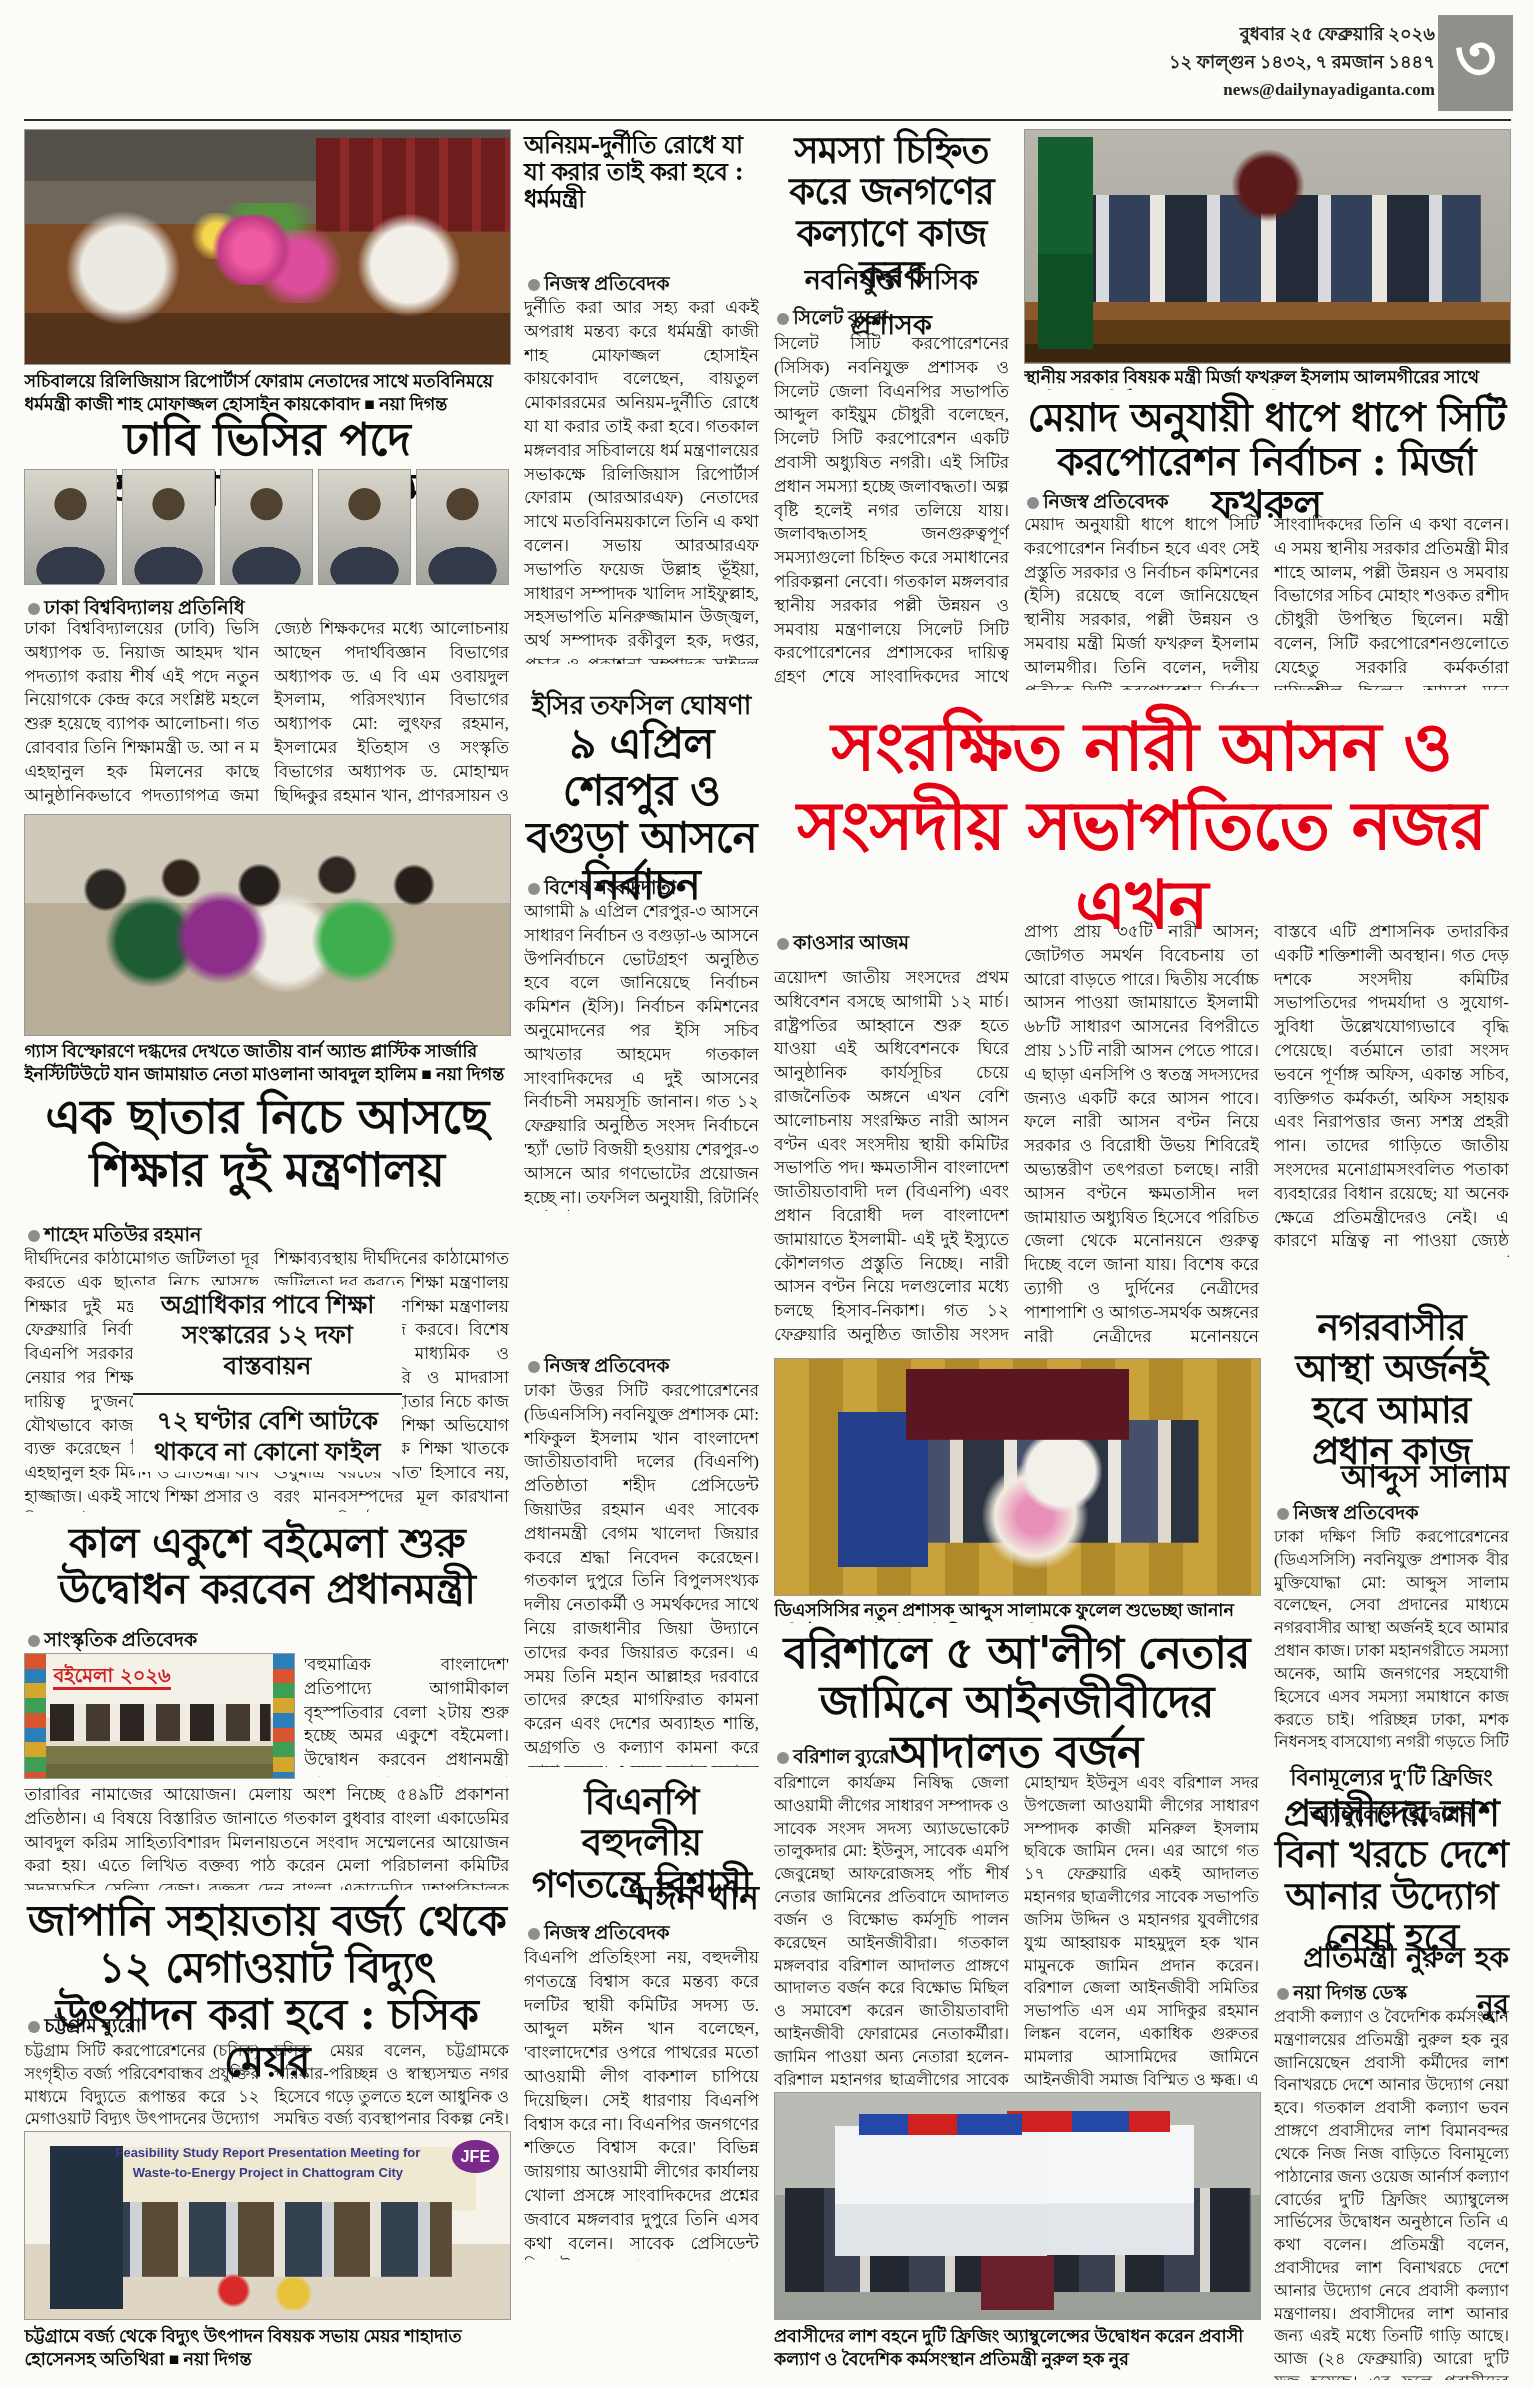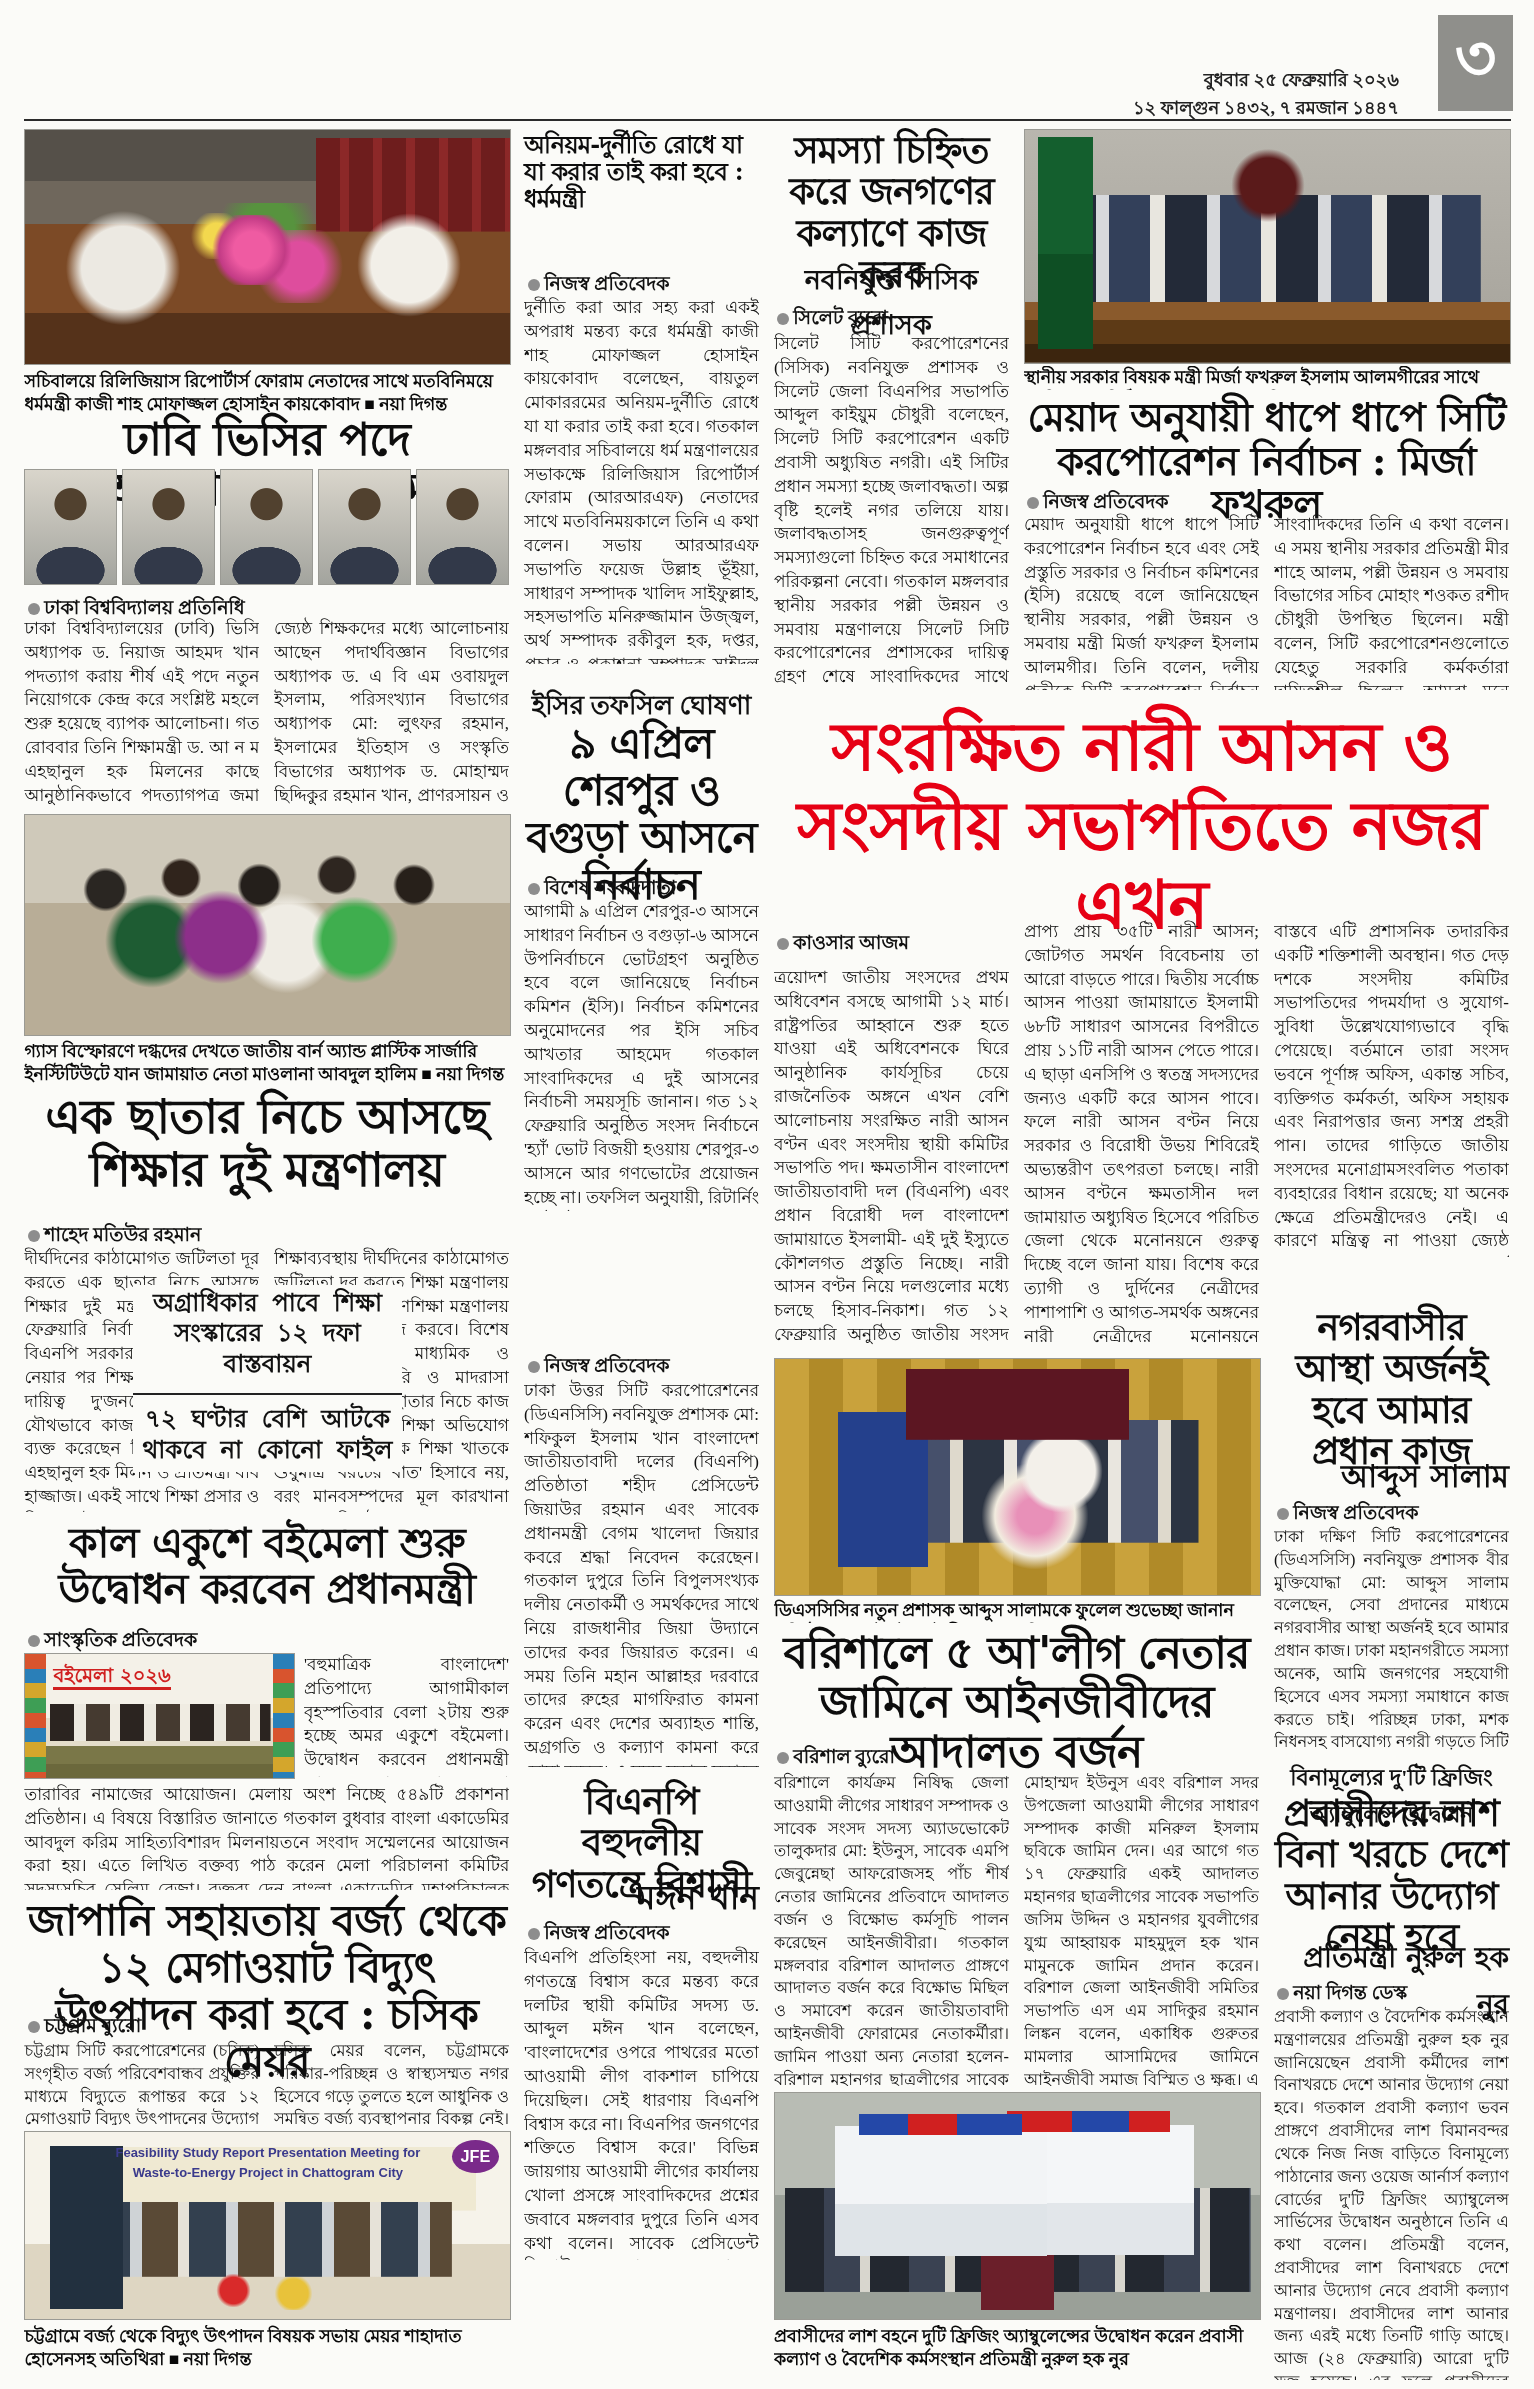--- a/index.html
+++ b/index.html
@@ -9,21 +9,21 @@
   .hl{font-weight:bold;color:#0d0d0d;text-align:center;line-height:1.12;font-family:"DejaVu Serif",serif;letter-spacing:-0.8px;}
   .kicker{font-weight:bold;text-align:center;color:#111;}
   .byline{display:flex;align-items:center;gap:4px;font-weight:bold;font-size:19px;color:#111;}
   .byline .dot{width:12.2px;height:12.2px;border-radius:50%;background:#8d8d8d;flex:0 0 auto;}
   .body-text{font-size:17px;line-height:1.40;text-align:justify;color:#101010;overflow:hidden;}
   .caption{font-weight:bold;font-size:17.5px;line-height:1.3;color:#090909;overflow:hidden;}
   .subhead-r{font-weight:bold;text-align:right;color:#0d0d0d;font-family:"DejaVu Serif",serif;}
   .photo{border:0.8px solid #9a9a94;overflow:hidden;}
   .rule{background:#2b2b2b;}
   .qbox{background:#fbfbf8;z-index:3;text-align:center;font-weight:bold;
-        font-family:Liberation Mono, monospace;color:#111;}
+        font-family:Liberation Sans, sans-serif;color:#111;}
   .qbox .q1{font-size:24.4px;line-height:1.25;padding:4.9px 3.3px 11.4px;}
   .qbox .q2{font-size:24.4px;line-height:1.25;border-top:2.4px solid #222;padding:11.4px 3.3px 4.9px;}
   
   .logo-wrap{position:relative;}
   .logo-sun{position:absolute;left:64px;top:-4.9px;width:64px;height:70px;border-radius:50%;
             background:radial-gradient(circle at 50% 45%,#ffe34d 0 35%,#ff9a1e 60%,rgba(255,154,30,0) 75%);}
   .logo-wave{position:absolute;left:6.5px;top:33px;width:98px;height:21px;
              background:repeating-linear-gradient(180deg,#1f7ac0 0 4.1px,#eaf4fb 4.1px 7.3px);border-radius:50%/60%;opacity:.85;}
   .logo-text{position:relative;font-family:"DejaVu Serif",serif;font-weight:bold;font-size:60px;line-height:1.0;color:#000;letter-spacing:-1.6px;}
   .dateline{text-align:right;font-weight:bold;font-size:18px;line-height:1.55;color:#222;}
@@ -97,21 +97,21 @@
   .jfe-logo{position:absolute;right:11.4px;top:8.1px;width:47px;height:33px;border-radius:50%;
             background:#7a2a8a;color:#fff;font:bold 16.3px/33px "Liberation Sans",sans-serif;text-align:center;}
   .mela-sign{position:absolute;left:28px;top:6.5px;font-weight:bold;color:#1a1a1a;font-size:19.5px;font-family:"DejaVu Serif",serif;}
   .mela-sign em{font-style:normal;color:#d02020;border-bottom:3.3px solid #d02020;}
 </style>
 </head>
 <body>
 
 <div id="page">
 
-  <div class="abs dateline" style="left:1053px;top:21px;width:346px;margin-top:46px;">
+  <div class="abs dateline" style="left:1089px;top:21px;width:346px;">
     <div>বুধবার ২৫ ফেব্রুয়ারি ২০২৬</div>
     <div>১২ ফাল্গুন ১৪৩২, ৭ রমজান ১৪৪৭</div>
     <div style="font-family:'Liberation Serif',serif;font-size:17px;">news@dailynayadiganta.com</div>
   </div>
   <div class="abs pagebox" style="left:1438px;top:14.7px;width:75px;height:96px;">
     <span>৩</span>
   </div>
   <div class="abs rule" style="left:24.4px;top:119px;width:1487px;height:2.4px;"></div>
 
   <div class="abs photo ph-meeting" style="left:24.4px;top:129px;width:485px;height:234px;"></div>

